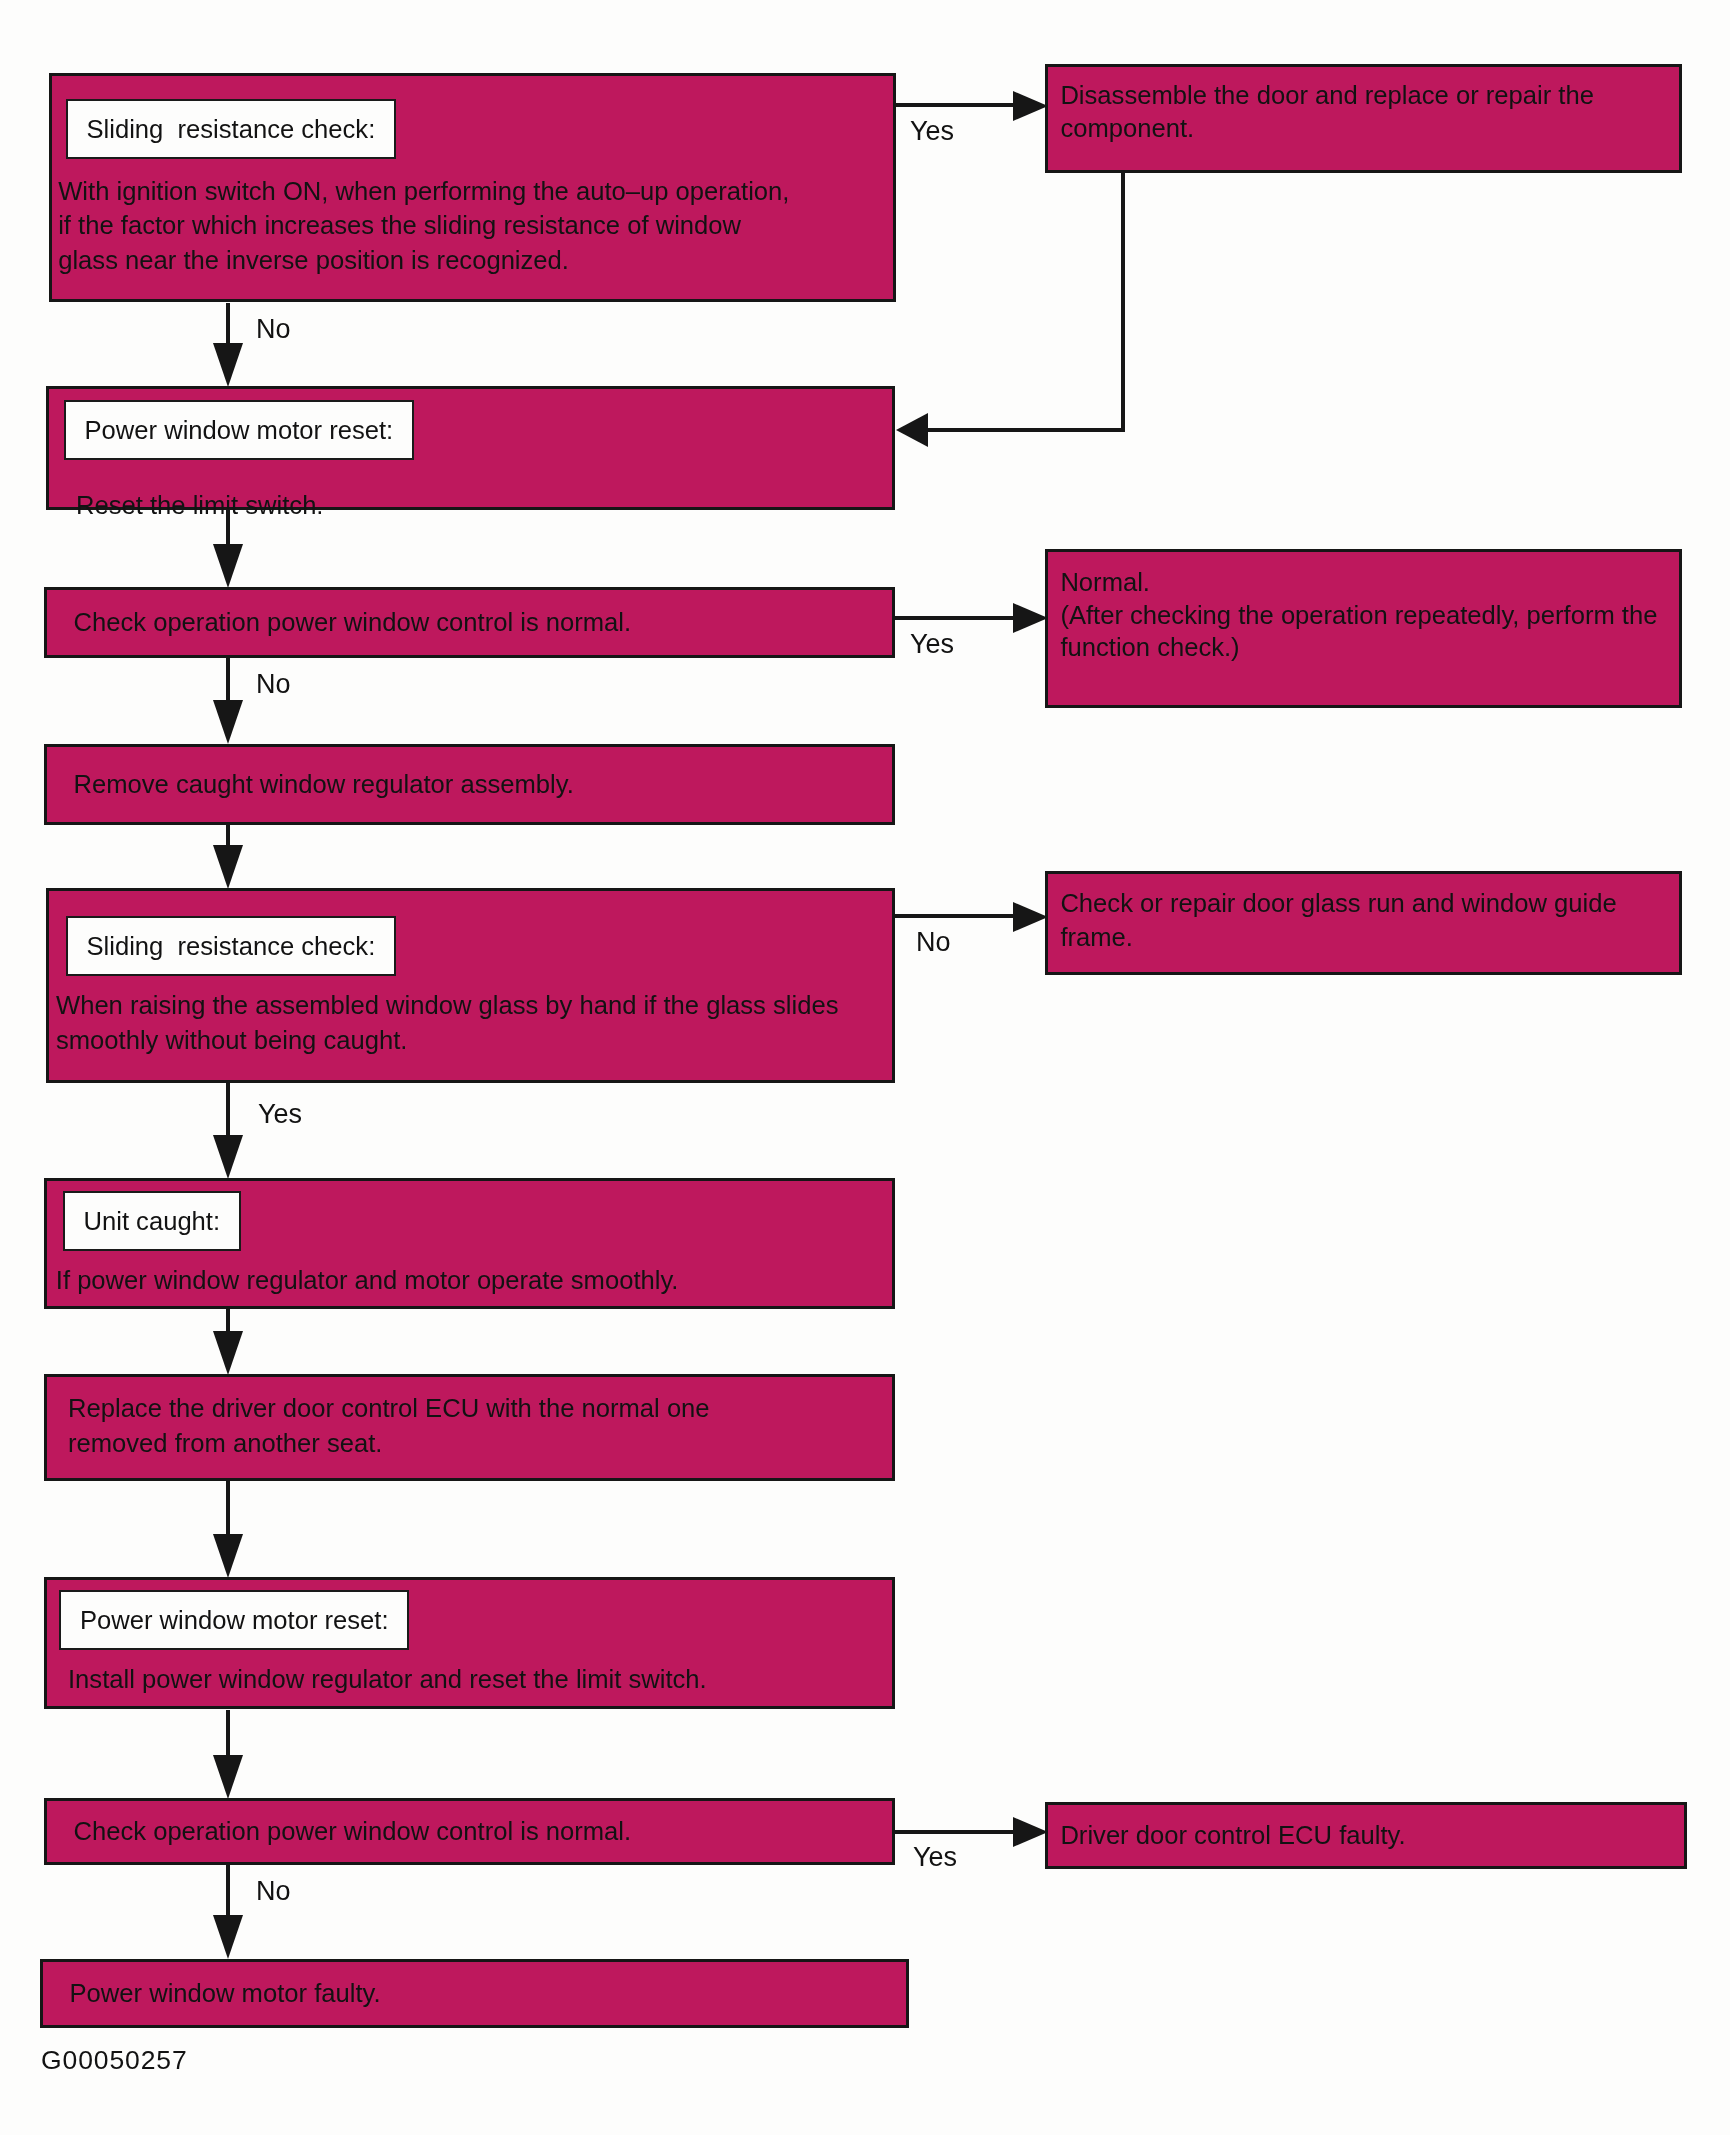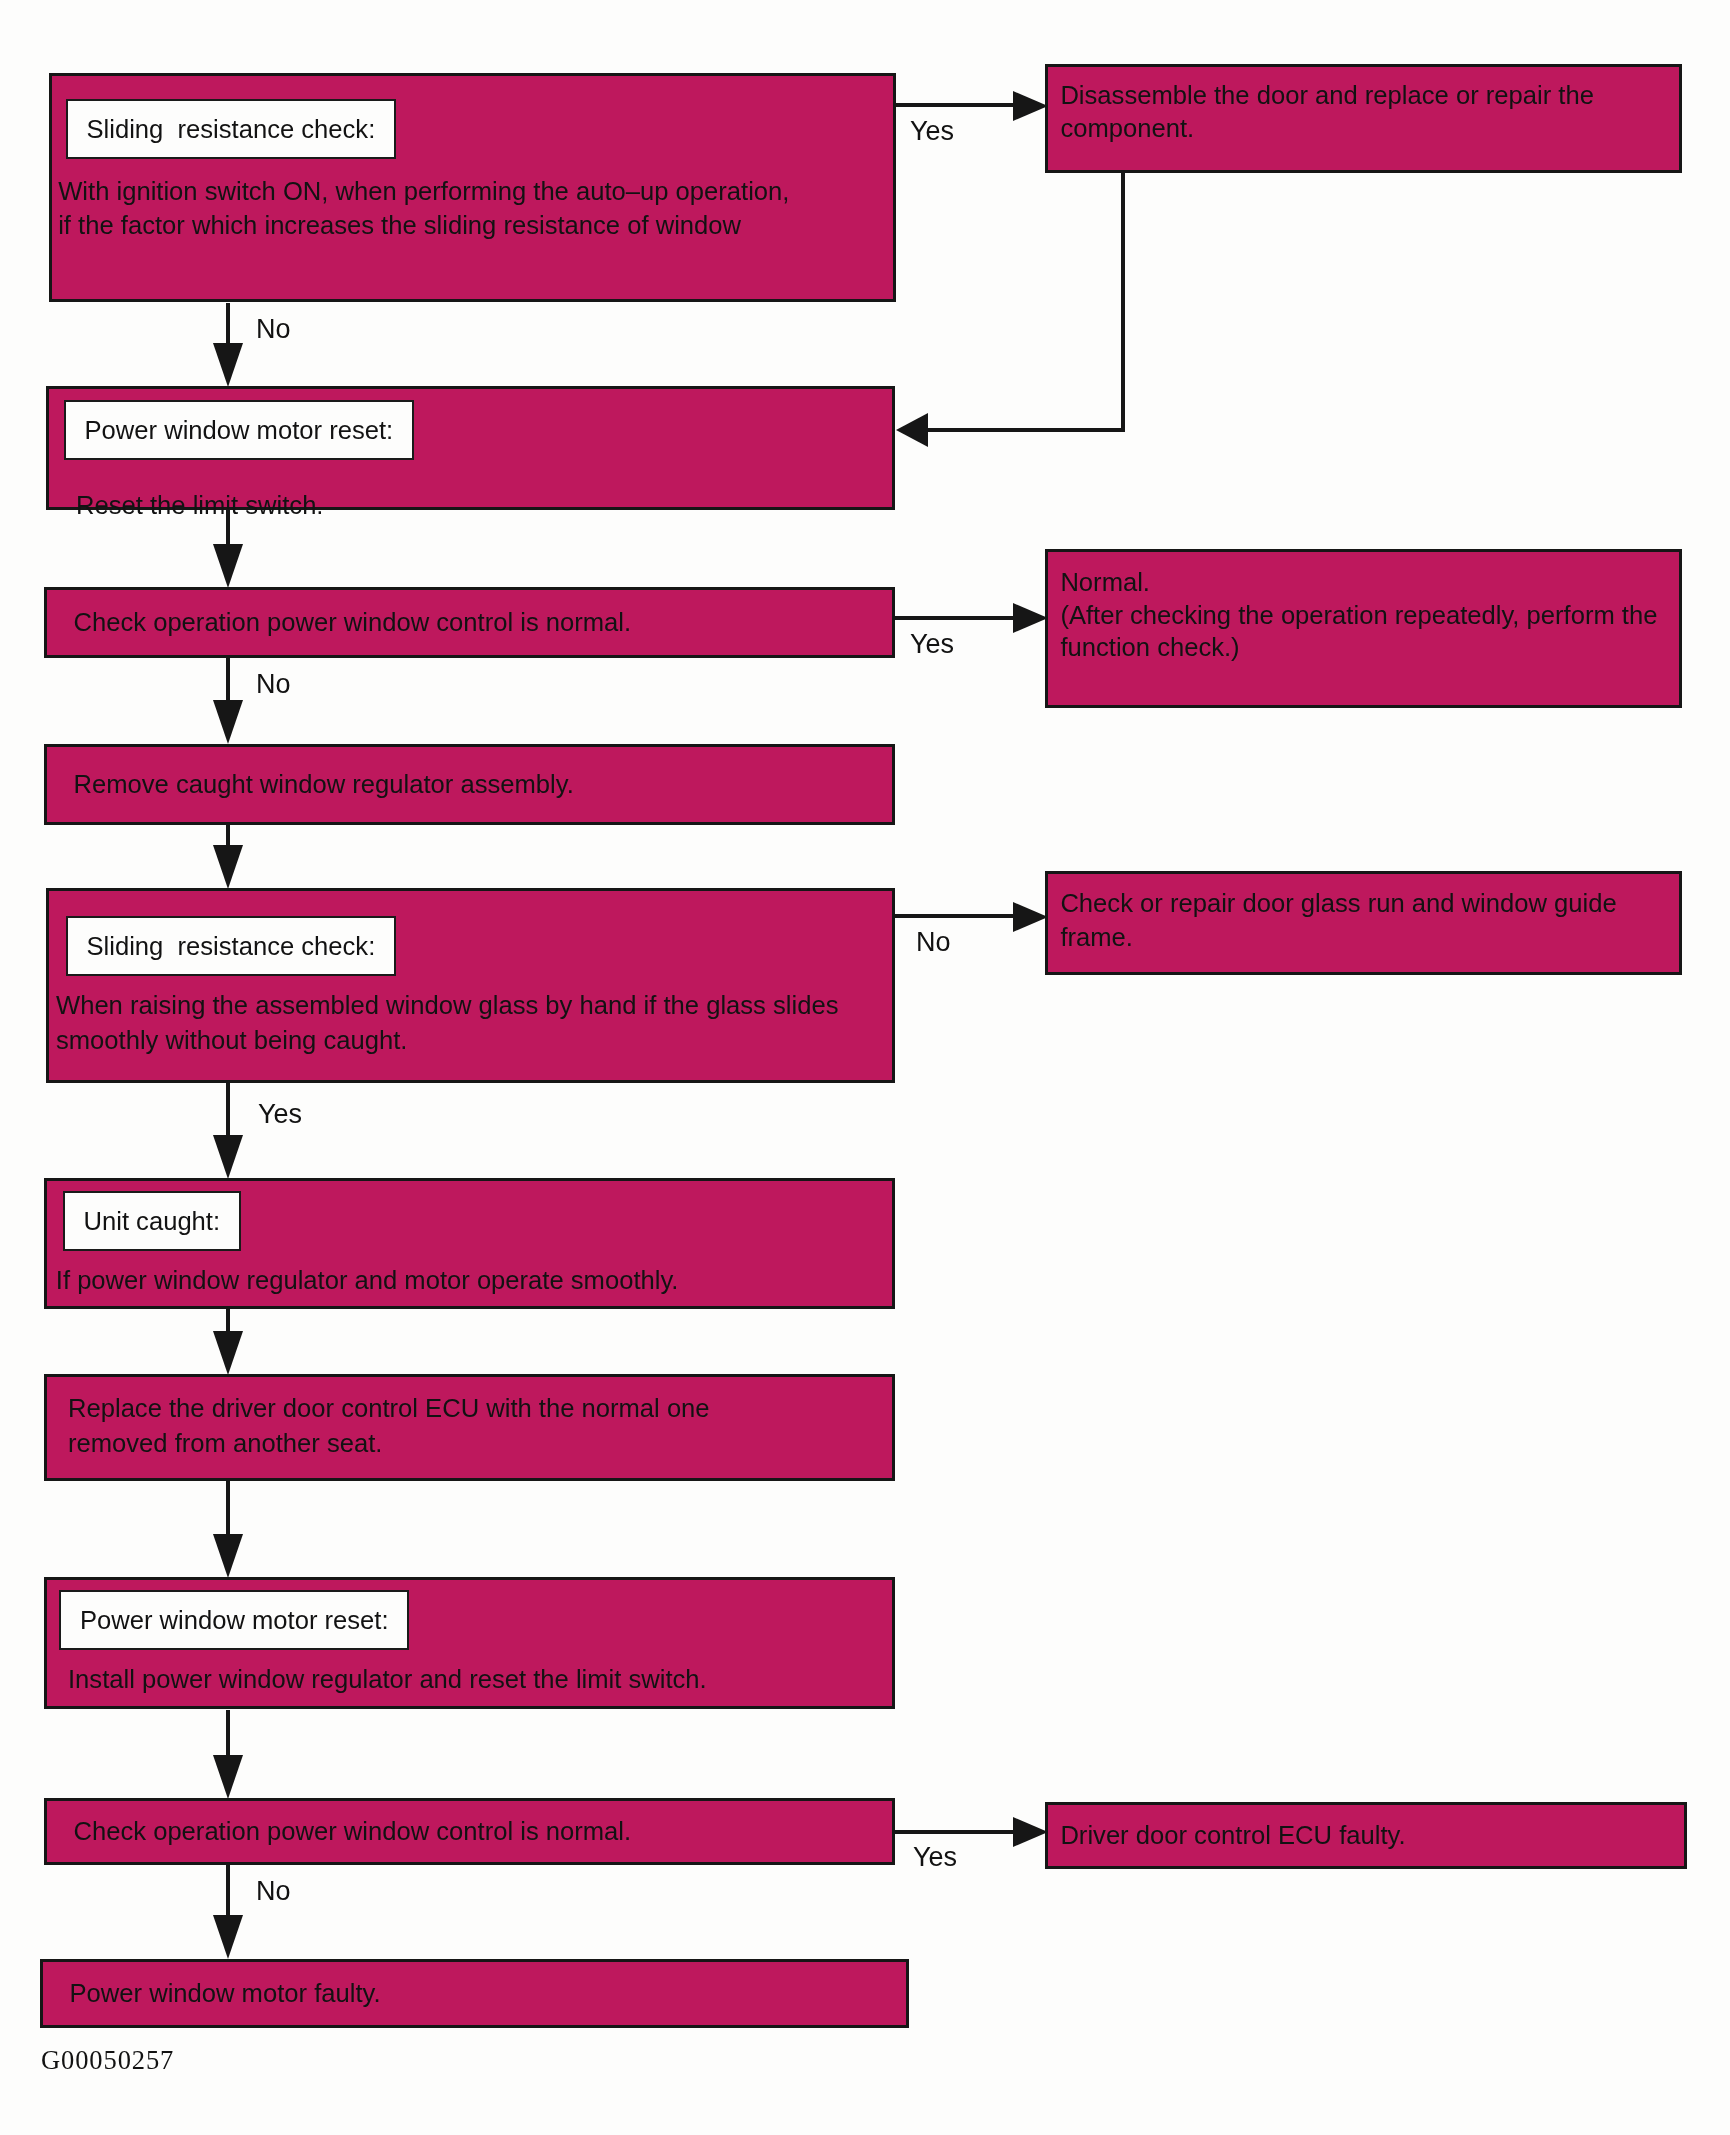--- a/index.html
+++ b/index.html
@@ -44,20 +44,21 @@
 </style>
 </head>
 <body>
 
 <div class="page">
 
   <div class="box" style="left:49px; top:73px; width:847px; height:229px;">
     <div class="titlebox" style="left:14px; top:23px;">Sliding  resistance check:</div>
     <div class="tline" style="left:6.2px; top:98px;">With ignition switch ON, when performing the auto–up operation,</div>
     <div class="tline" style="left:6.2px; top:132px;">if the factor which increases the sliding resistance of window</div>
+    <div class="tline" style="left:6.2px; top:167px;">glass near the inverse position is recognized.</div>
   </div>
 
   <div class="box" style="left:1045px; top:64px; width:637px; height:109px;">
     <div class="tline" style="left:12.4px; top:10.6px;">Disassemble the door and replace or repair the</div>
     <div class="tline" style="left:12.4px; top:44px;">component.</div>
   </div>
 
   <div class="hline" style="left:895px; top:103px; width:124px;"></div>
   <div class="ah-right" style="left:1013px; top:91px;"></div>
   <div class="lbl" style="left:910px; top:116px;">Yes</div>
@@ -159,16 +160,16 @@
   </div>
 
   <div class="vline" style="left:226px; top:1865px; height:53px;"></div>
   <div class="ah-down" style="left:213px; top:1915px;"></div>
   <div class="lbl" style="left:256px; top:1876px;">No</div>
 
   <div class="box" style="left:40px; top:1959px; width:869px; height:69px;">
     <div class="tline" style="left:26.5px; top:0px; line-height:62px;">Power window motor faulty.</div>
   </div>
 
-  <div class="caption" style="left:41px; top:2045px;font-family:Liberation Serif, serif;">G00050257</div>
+  <div class="caption" style="left:41px; top:2045px;">G00050257</div>
 
 </div>
 
 
 </body></html>

